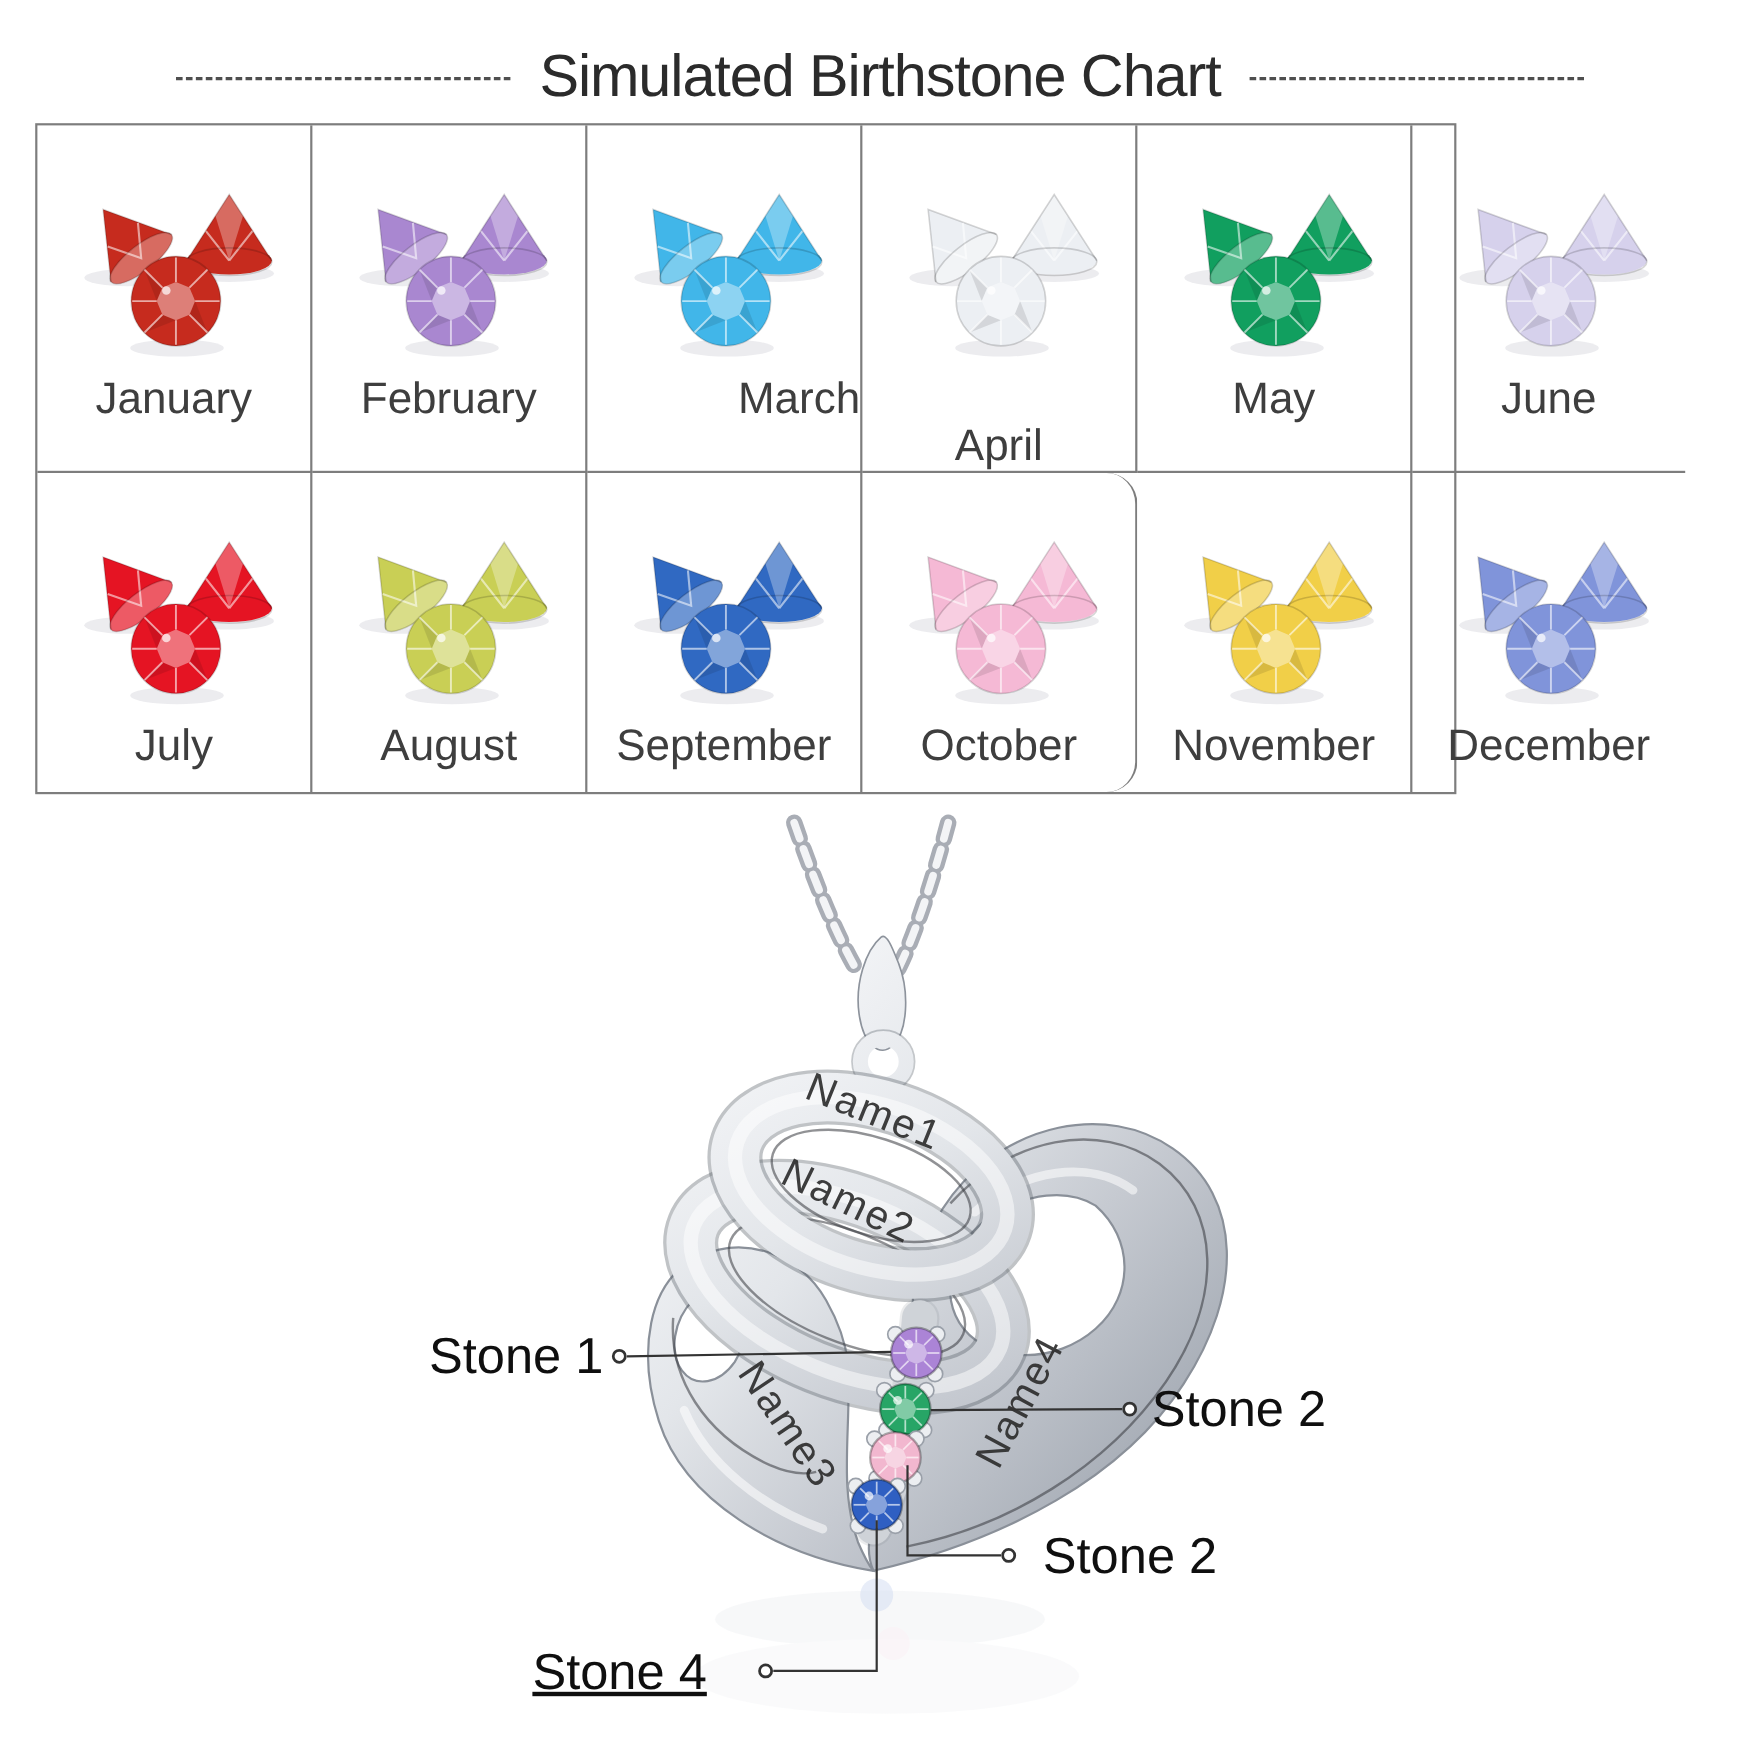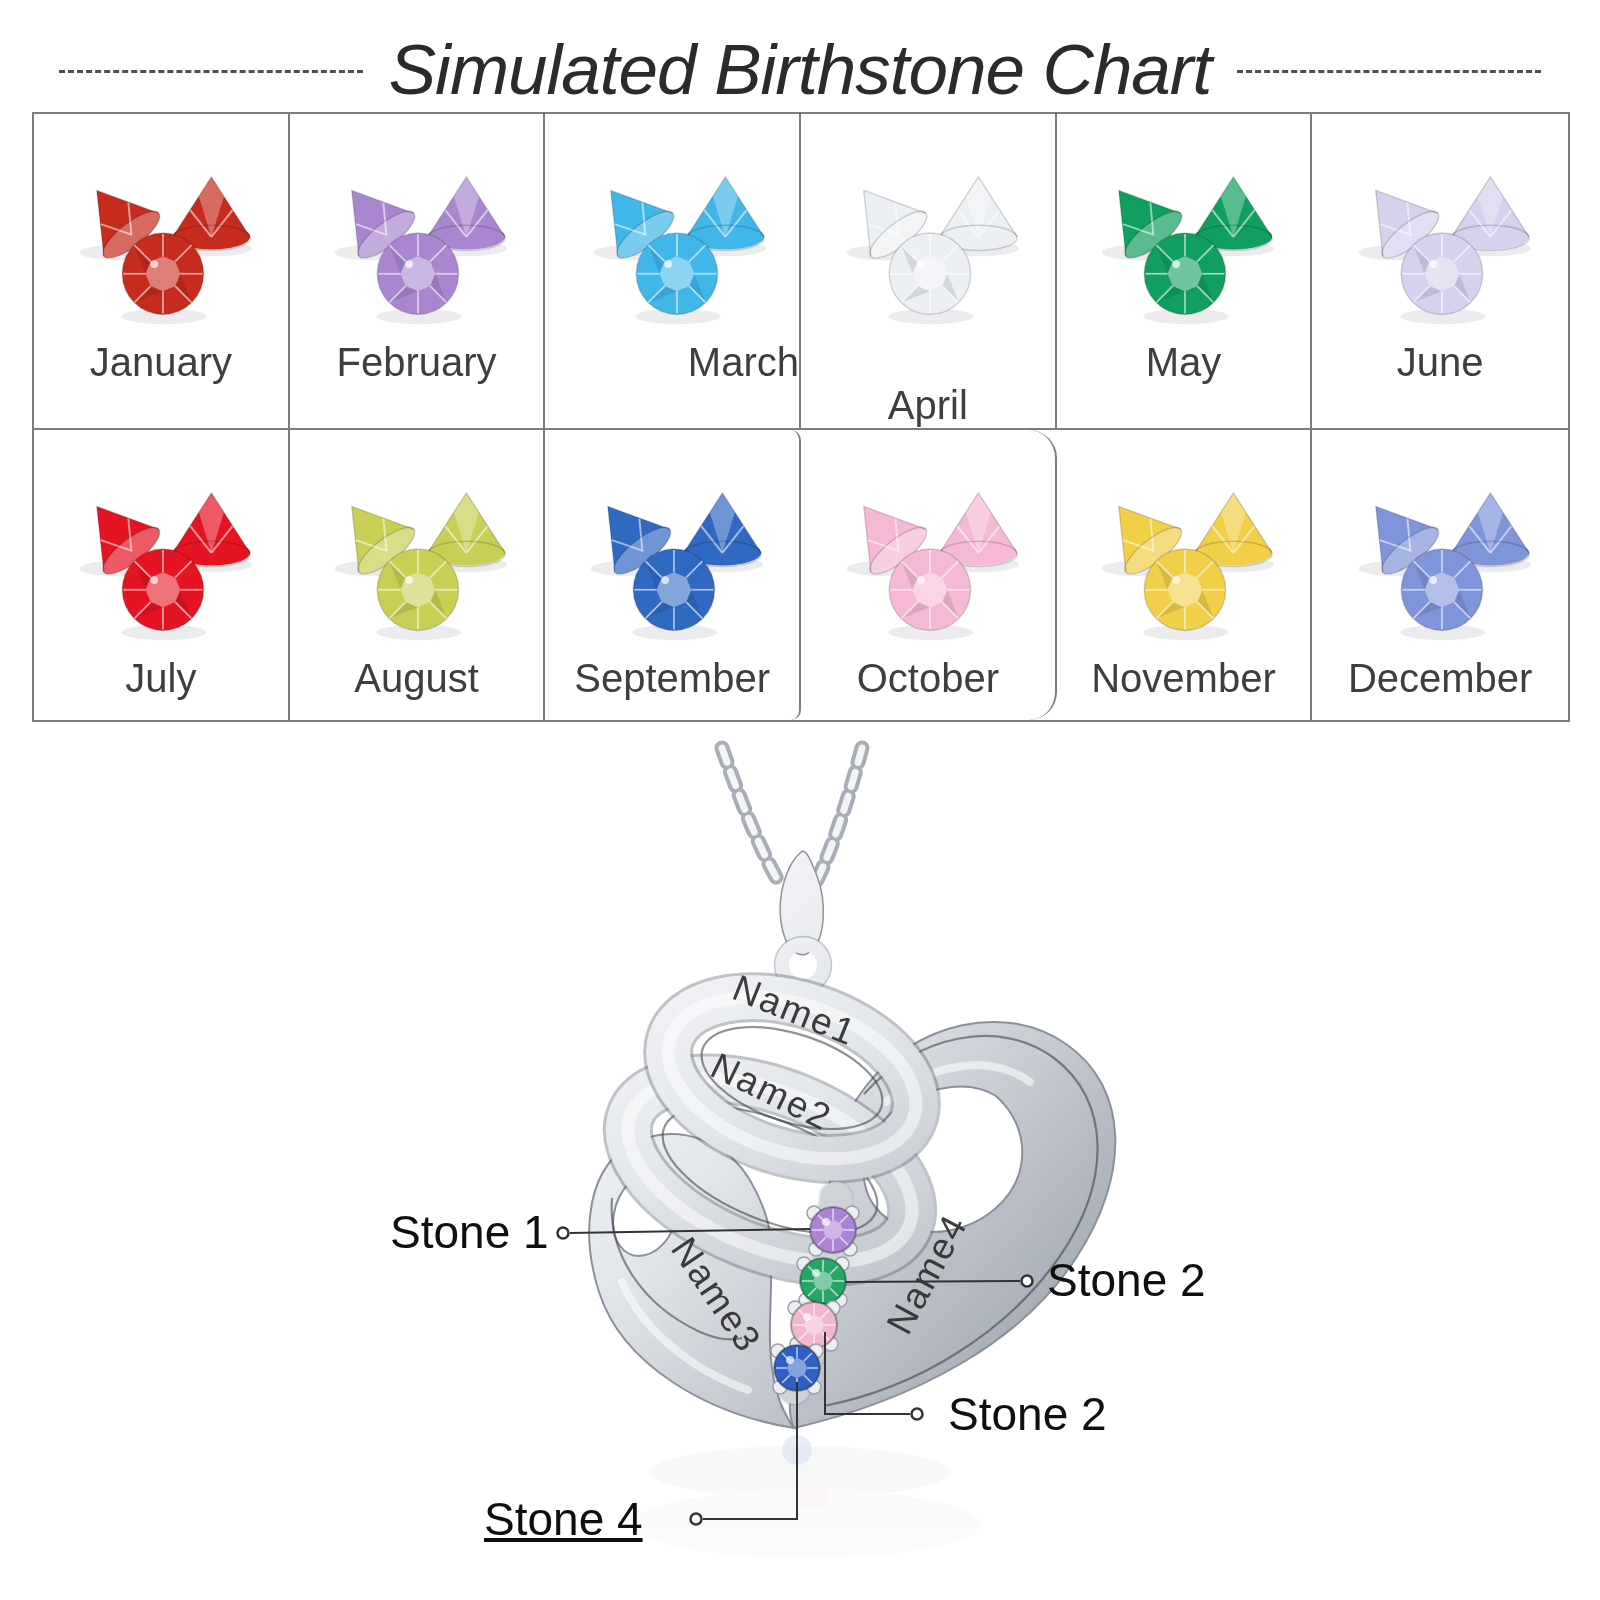--- a/index.html
+++ b/index.html
@@ -3,24 +3,24 @@
 <meta charset="utf-8">
 <style>
   html,body{margin:0;padding:0;background:#fff;}
   .page{position:relative;width:1600px;height:1600px;background:#fff;overflow:hidden;
         font-family:"Liberation Sans",sans-serif;}
 
   
   .title-row{position:absolute;top:34px;left:0;width:1600px;height:70px;
              display:flex;align-items:center;justify-content:center;gap:26px;}
   .dash{width:304px;height:0;border-top:3px dashed #4f4f4f;margin-top:4px;}
-  .chart-title{font-size:71px;letter-spacing:-1px;color:#2b2b2b;white-space:nowrap;font-style:italic;}
+  .chart-title{font-size:54px;letter-spacing:-1px;color:#2b2b2b;white-space:nowrap;}
 
   
-  .bs-table{position:absolute;left:32px;top:112px;width:1538px;height:610px;
+  .bs-table{position:absolute;left:32px;top:112px;width:1292px;height:610px;
             display:grid;grid-template-columns:repeat(6,1fr);grid-template-rows:1fr 1fr;
             border:2px solid #7d7d7d;box-sizing:border-box;background:#fff;}
   .cell{border-right:2px solid #7d7d7d;border-bottom:2px solid #7d7d7d;box-sizing:border-box;
         display:flex;flex-direction:column;align-items:center;padding-top:28px;}
   .cell:nth-child(6n){border-right:none;}
   .cell:nth-child(n+7){border-bottom:none;}
   .gems{width:248px;height:186px;display:block;}
   .month{font-size:40px;color:#3e3e3e;margin-top:12px;}
 
   
@@ -158,21 +158,21 @@
           <use href="#gemset"></use>
         </svg>
       <div class="month">July</div>
     </div>
     <div class="cell" style="color: rgb(201, 207, 85);">
       <svg class="gems" viewBox="0 0 256 192">
           <use href="#gemset"></use>
         </svg>
       <div class="month">August</div>
     </div>
-    <div class="cell" style="color: rgb(48, 105, 194); border-radius: 10px;">
+    <div class="cell" style="color: rgb(48, 105, 194);">
       <svg class="gems" viewBox="0 0 256 192">
           <use href="#gemset"></use>
         </svg>
       <div class="month">September</div>
     </div>
     <div class="cell" style="color: rgb(245, 185, 213); border-radius: 28px;">
       <svg class="gems" viewBox="0 0 256 192">
           <use href="#gemset"></use>
         </svg>
       <div class="month">October</div>

